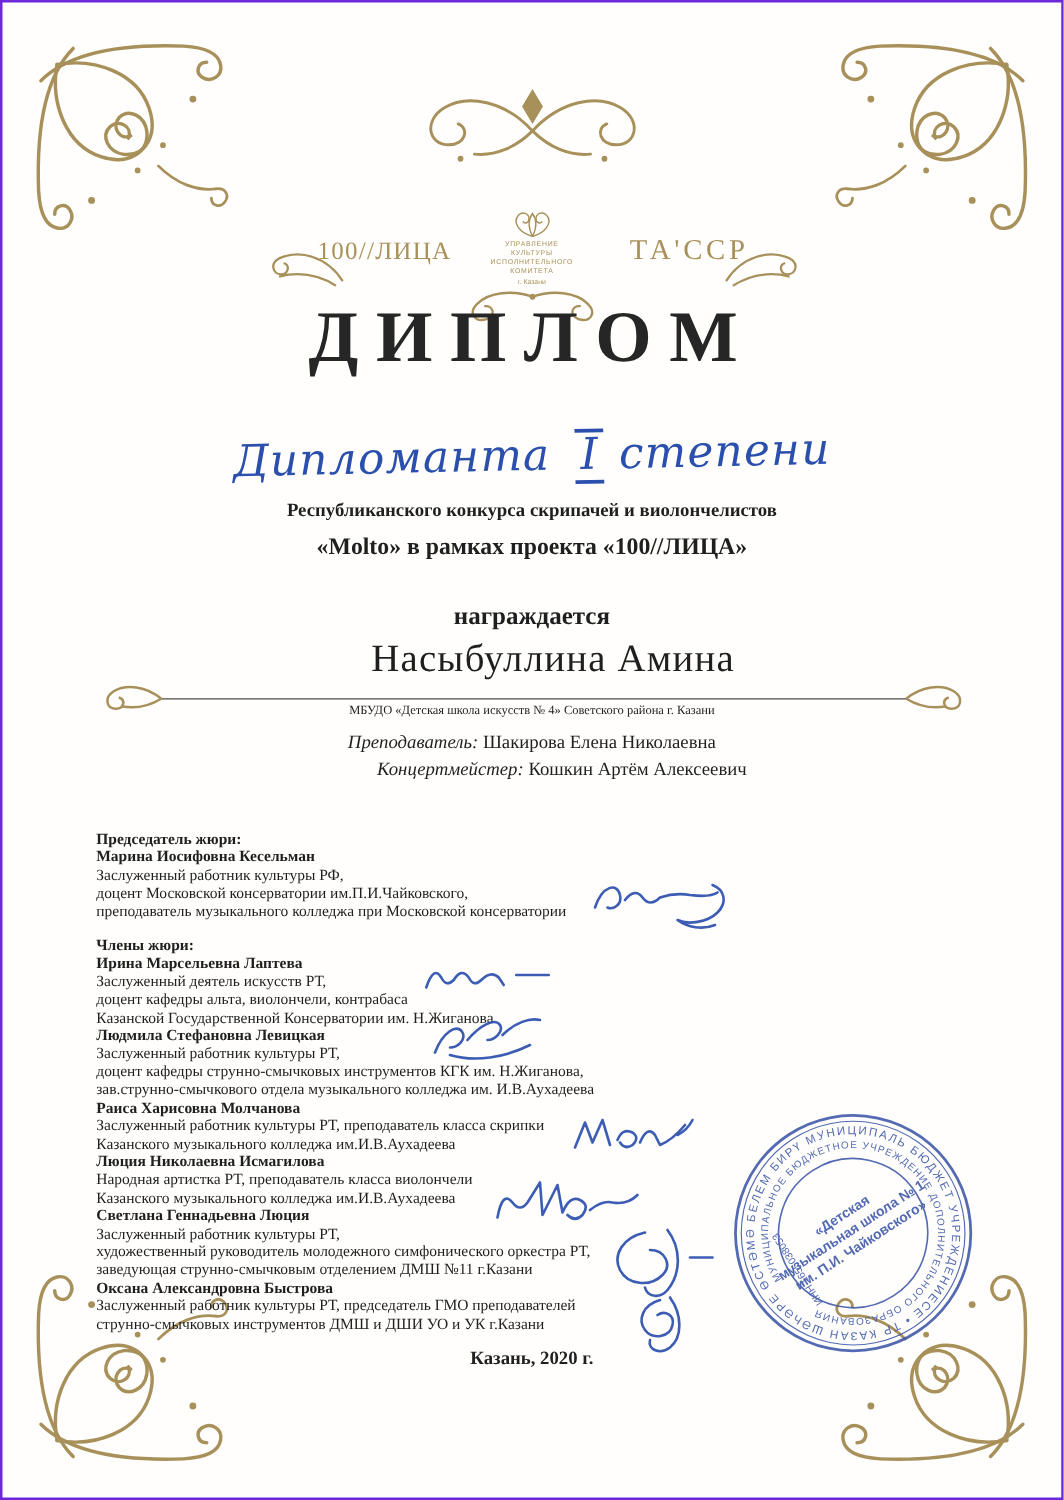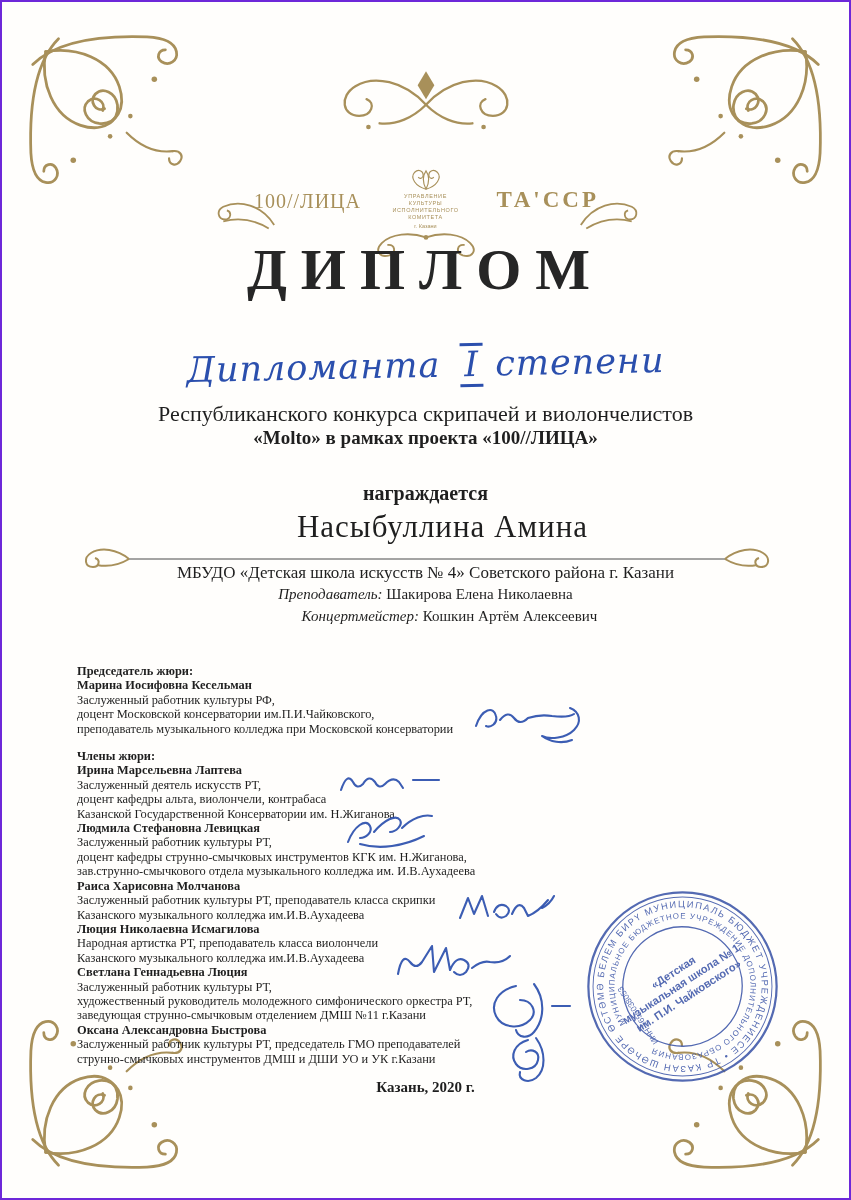--- a/index.html
+++ b/index.html
@@ -19,40 +19,40 @@
   .corner.bl { left:16px; bottom:18px; transform:scaleY(-1); }
   .corner.br { right:16px; bottom:18px; transform:scale(-1,-1); }
   .top-orn { position:absolute; left:50%; top:60px; width:280px; height:78px; transform:translateX(-50%); }
   .curl { position:absolute; width:64px; height:40px; }
   .curl.left { left:212px; top:192px; transform:scaleX(-1); }
   .curl.right { right:208px; top:192px; }
   .mid-curl { position:absolute; left:50%; top:226px; width:144px; height:32px; transform:translateX(-50%); }
 
   
   .project-label { position:absolute; left:252px; top:188px; font-size:20px; letter-spacing:1px; color:#a8905a; }
-  .tassr-label { position:absolute; right:250px; top:185px; font-size:23px; letter-spacing:3px; color:#a8905a; font-weight:bold; }
+  .tassr-label { position:absolute; right:250px; top:185px; font-size:23px; letter-spacing:3px; color:#a8905a; font-weight:normal; }
   .emblem { position:absolute; left:50%; top:166px; transform:translateX(-50%); width:100px; text-align:center; }
   .emblem-art { width:64px; height:24px; display:block; margin:0 auto 1px; }
   .emblem-line { font-family:"Liberation Sans",sans-serif; font-size:5.5px; letter-spacing:.6px; color:#a8905a; line-height:1.3; }
   .emblem-city { font-family:"Liberation Sans",sans-serif; font-size:5.5px; color:#a8905a; margin-top:1px; }
 
   .title { position:absolute; top:234px; font-size:58px; font-weight:bold; letter-spacing:14px; color:#262626; }
 
   .hand { position:absolute; top:342px; color:#2b4fad; font-style:italic;
           font-family:"DejaVu Serif",serif; font-size:35px; letter-spacing:1px;
           word-spacing:14px; transform:rotate(-1.2deg); }
   .roman { display:inline-block; border-top:3px solid #2b4fad; border-bottom:3px solid #2b4fad;
            line-height:1; padding:1px 4px 2px; margin:0 12px 0 20px; }
 
-  .contest1 { position:absolute; top:399px; font-size:22px; font-weight:normal; }
+  .contest1 { position:absolute; top:399px; font-size:15px; font-weight:bold; }
   .contest2 { position:absolute; top:425px; font-size:19px; font-weight:bold; }
   .award-label { position:absolute; top:480px; font-size:20px; font-weight:bold; }
   .awardee { position:absolute; top:507px; font-size:31px; letter-spacing:1px;padding-left:34px; }
   .divider { position:absolute; left:75px; top:543px; width:700px; height:26px; }
-  .school { position:absolute; top:561px; font-size:17px; }
+  .school { position:absolute; top:561px; font-size:10px; }
   .teacher { position:absolute; top:584px; font-size:15px; }
   .concert { position:absolute; top:606px; font-size:15px;padding-left:48px; }
   .lbl-it { font-style:italic; }
 
   .jury { position:absolute; left:75px; top:662px; width:530px; font-size:12.4px; line-height:14.4px; }
   .j-bold { font-weight:bold; }
   .j-gap { height:13px; }
 
   .footer { position:absolute; top:1077px; font-size:15px; font-weight:bold; }
 

